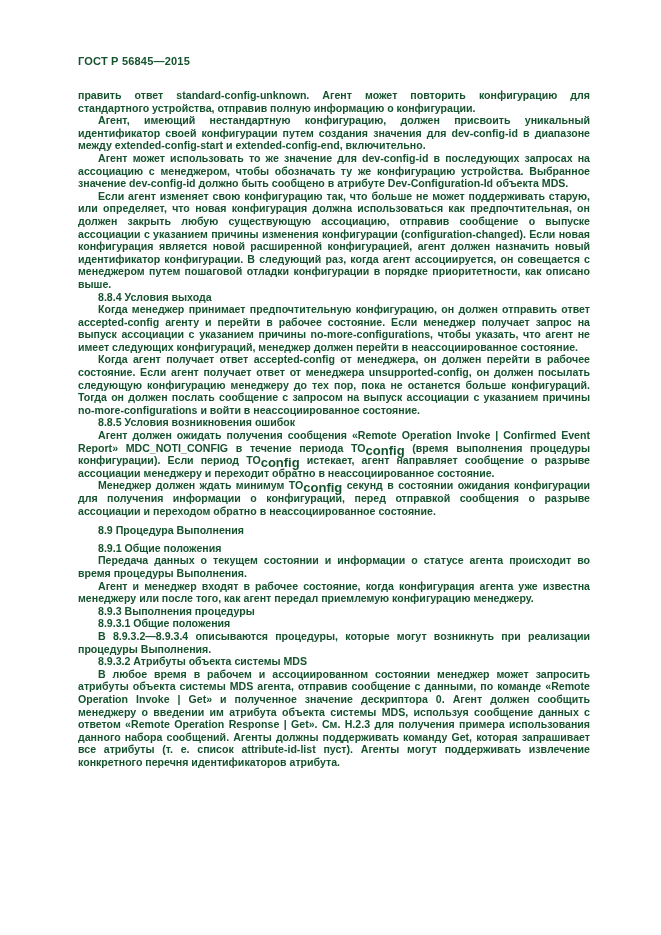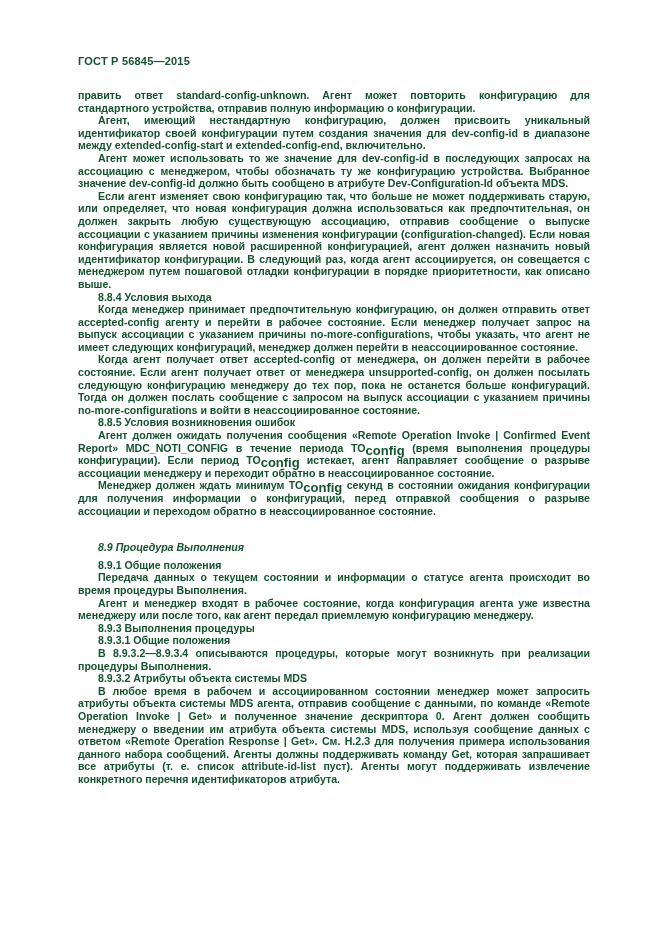--- a/index.html
+++ b/index.html
@@ -38,23 +38,22 @@
     text-align: justify;
     text-indent: 20px;
   }
   .p.noindent { text-indent: 0; }
   .h {
     font-weight: bold;
     text-align: left;
     text-indent: 20px;
   }
   .spacious {
-    margin-top: 24px;
+    margin-top: 7px;
     margin-bottom: 5px;
-    font-style: italic;
   }
   .content sub {
     font-size: 13px;
     line-height: 0;
   }
   .page-number {
     position: absolute;
     left: 78px;
     top: 851px;
     font-size: 15px;

